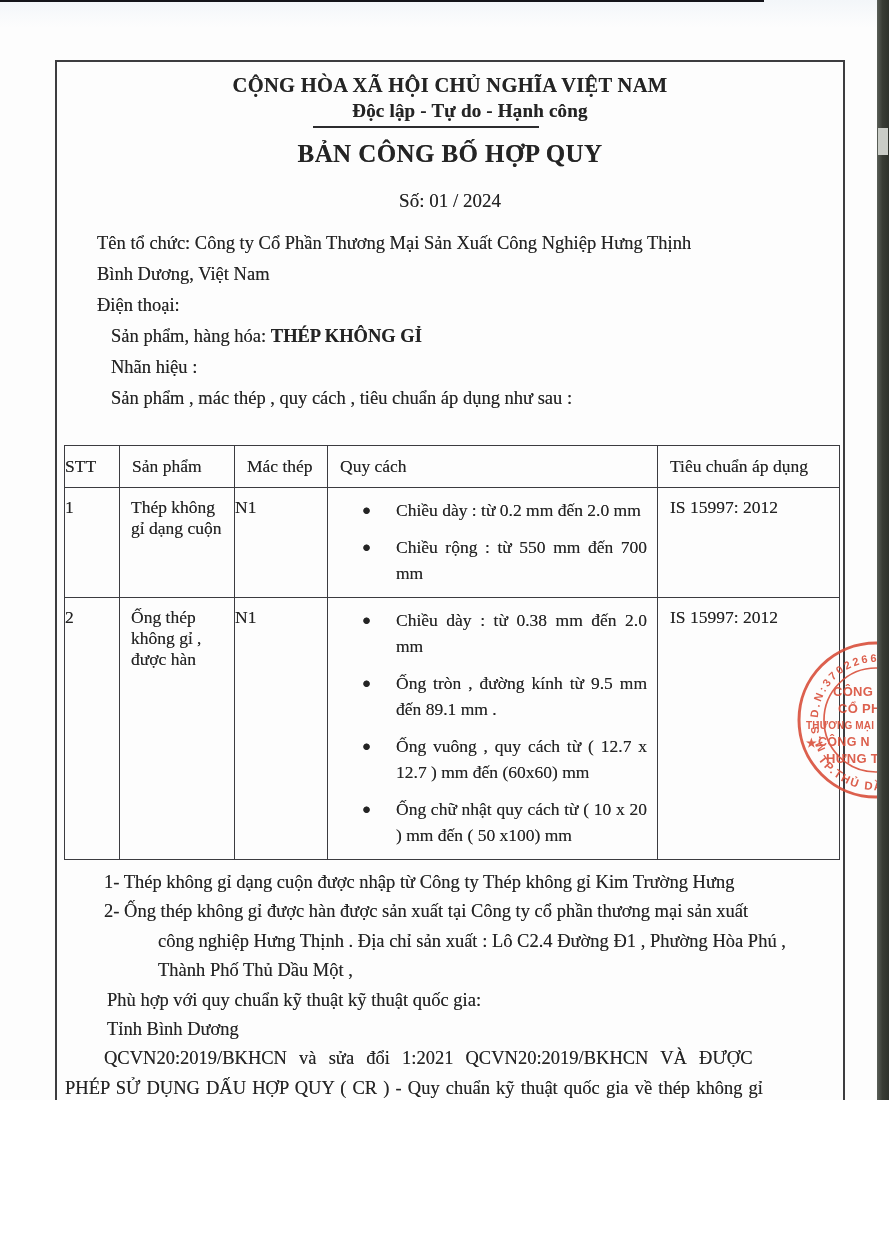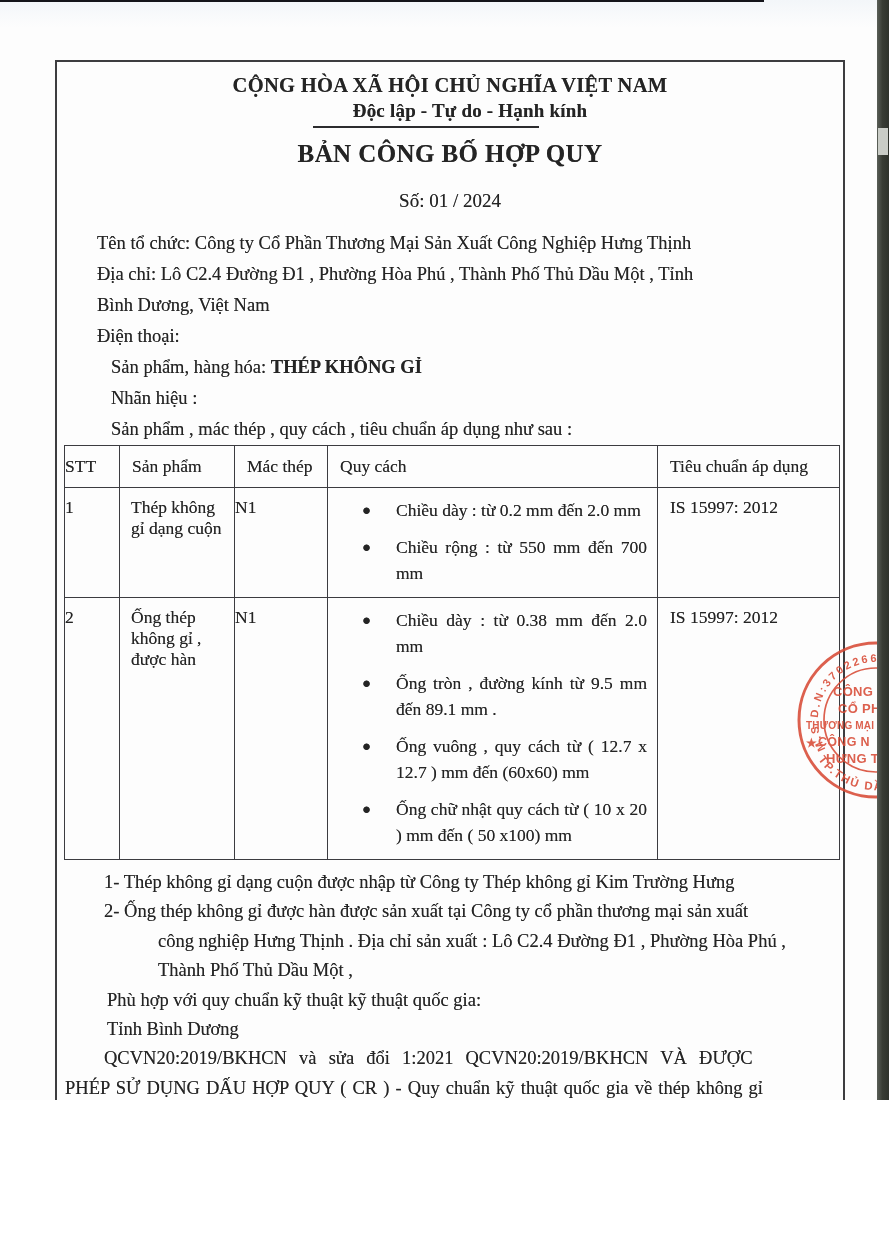--- a/index.html
+++ b/index.html
@@ -69,28 +69,27 @@
 </style>
 </head>
 <body>
 
 <div class="screen">
   <div class="scan-top-line"></div>
 
   <div class="page">
 
     <div class="line nat-title">CỘNG HÒA XÃ HỘI CHỦ NGHĨA VIỆT NAM</div>
-    <div class="line motto">Độc lập - Tự do - Hạnh kính</div>
+    <div class="line motto">Độc lập - Tự do - Hạnh công</div>
     <div class="motto-underline"></div>
     <div class="line doc-title">BẢN CÔNG BỐ HỢP QUY</div>
     <div class="line doc-number">Số: 01 / 2024</div>
 
     <div class="info">
       <div class="line">Tên tổ chức: Công ty Cổ Phần Thương Mại Sản Xuất Công Nghiệp Hưng Thịnh</div>
-      <div class="line">Địa chỉ: Lô C2.4 Đường Đ1 , Phường Hòa Phú , Thành Phố Thủ Dầu Một , Tỉnh</div>
       <div class="line">Bình Dương, Việt Nam</div>
       <div class="line">Điện thoại:</div>
       <div class="line indent-sm"><span>Sản phẩm, hàng hóa: </span><span class="bold">THÉP KHÔNG GỈ</span></div>
       <div class="line indent-sm">Nhãn hiệu :</div>
       <div class="line indent-sm">Sản phẩm , mác thép , quy cách , tiêu chuẩn áp dụng như sau :</div>
     </div>
 
     <table class="spec">
       <colgroup>
         <col style="width:55px">

